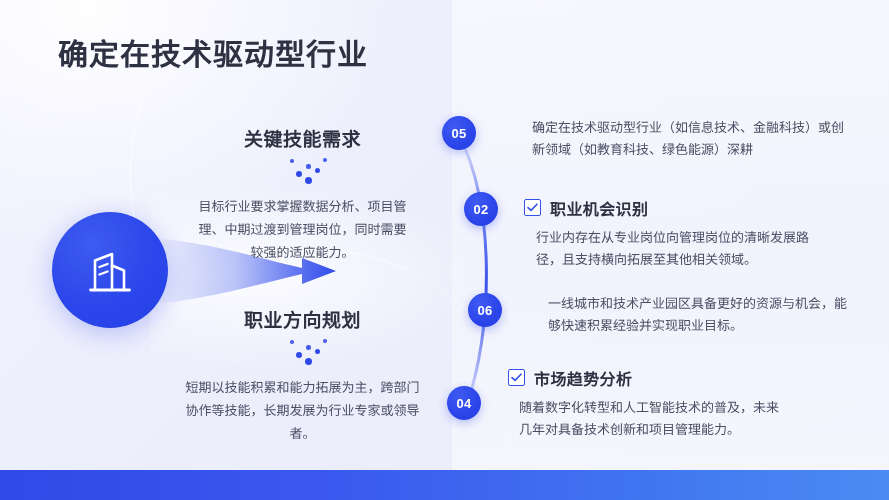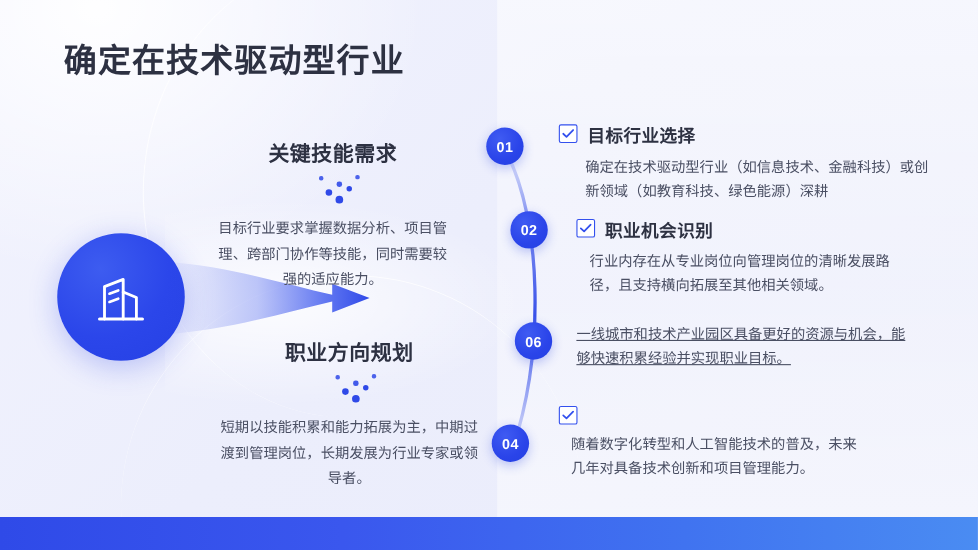--- a/index.html
+++ b/index.html
@@ -68,21 +68,21 @@
   
   .lblock{position:absolute;text-align:center;}
   .lblock .lhead{
     font-size:19px;font-weight:bold;color:#2d3142;letter-spacing:.5px;white-space:nowrap;
   }
   .lblock .lbody{
     margin-top:12px;font-size:13px;line-height:23px;color:#4a4f63;
   }
   #lblock-skills{left:175px;top:100px;width:255px;margin-top:24px;}
   #lblock-skills .lbody{width:215px;margin-left:auto;margin-right:auto;}
-  #lblock-path{left:190px;top:305px;width:255px;}
+  #lblock-path{left:175px;top:305px;width:255px;}
   #lblock-path .lbody{width:238px;margin-left:auto;margin-right:auto;}
 
   .dots{position:relative;height:26px;margin-top:6px;}
   .dots i{position:absolute;display:block;border-radius:50%;background:#2f49e8;}
 
   
   #connector{position:absolute;left:420px;top:90px;width:100px;height:345px;pointer-events:none;}
   .node{
     position:absolute;width:34px;height:34px;border-radius:50%;
     background:radial-gradient(circle at 36% 30%,#3f5bf2 0%,#2a44e9 60%,#2440e2 100%);
@@ -105,21 +105,21 @@
     display:flex;align-items:center;justify-content:center;
   }
   .cbox svg{display:block;}
   .ctitle{font-size:16px;font-weight:bold;color:#2d3142;letter-spacing:.4px;white-space:nowrap;}
   .cbody{margin-top:7px;font-size:13px;line-height:22px;color:#4a4f63;}
   #citem-1{left:508px;top:110px;}
   #citem-1 .cbody{margin-left:24px;}
   #citem-2{left:524px;top:196px;}
   #citem-2 .cbody{margin-left:12px;}
   #citem-3{left:524px;top:286px;}
-  #citem-3 .cbody{text-decoration:underline;}
+  #citem-3 .cbody{margin-left:24px;}
   #citem-4{left:508px;top:366px;}
   #citem-4 .cbody{margin-left:24px;}
 
   
   #bottombar{
     position:absolute;left:0;bottom:0;width:889px;height:30px;
     background:linear-gradient(90deg,#2f4ae8 0%,#3a57ee 35%,#4073f0 70%,#4a8cf2 100%);
   }
 </style>
 </head>
@@ -164,65 +164,57 @@
   <div class="lblock" id="lblock-skills">
     <div class="lhead">关键技能需求</div>
     <div class="dots">
       <i style="left:115px;top:2px;width:3.5px;height:3.5px;opacity:.85;"></i>
       <i style="left:131px;top:7px;width:4.5px;height:4.5px;opacity:.9;"></i>
       <i style="left:148px;top:1px;width:3.5px;height:3.5px;opacity:.85;"></i>
       <i style="left:121px;top:14px;width:6px;height:6px;"></i>
       <i style="left:140px;top:11px;width:5px;height:5px;"></i>
       <i style="left:130px;top:20px;width:7px;height:7px;"></i>
     </div>
-    <div class="lbody">目标行业要求掌握数据分析、项目管理、跨部门协作等技能，同时需要较强的适应能力。</div>
+    <div class="lbody">目标行业要求掌握数据分析、项目管理、中期过渡到管理岗位，同时需要较强的适应能力。</div>
   </div>
 
   <div class="lblock" id="lblock-path">
     <div class="lhead">职业方向规划</div>
     <div class="dots">
       <i style="left:115px;top:2px;width:3.5px;height:3.5px;opacity:.85;"></i>
       <i style="left:131px;top:7px;width:4.5px;height:4.5px;opacity:.9;"></i>
       <i style="left:148px;top:1px;width:3.5px;height:3.5px;opacity:.85;"></i>
       <i style="left:121px;top:14px;width:6px;height:6px;"></i>
       <i style="left:140px;top:11px;width:5px;height:5px;"></i>
       <i style="left:130px;top:20px;width:7px;height:7px;"></i>
     </div>
-    <div class="lbody">短期以技能积累和能力拓展为主，中期过渡到管理岗位，长期发展为行业专家或领导者。</div>
+    <div class="lbody">短期以技能积累和能力拓展为主，跨部门协作等技能，长期发展为行业专家或领导者。</div>
   </div>
 
   <div id="connector">
     <svg width="100" height="345" viewBox="0 0 100 345">
       <defs>
         <linearGradient id="cgrad" x1="0" y1="0" x2="0" y2="1">
           <stop offset="0%" stop-color="#2f49e8" stop-opacity="0.10"></stop>
           <stop offset="22%" stop-color="#2f49e8" stop-opacity="0.55"></stop>
           <stop offset="55%" stop-color="#2f49e8" stop-opacity="0.95"></stop>
           <stop offset="82%" stop-color="#2f49e8" stop-opacity="0.45"></stop>
           <stop offset="100%" stop-color="#2f49e8" stop-opacity="0.10"></stop>
         </linearGradient>
       </defs>
       <path d="M40 48 C72 108 76 228 46 318" stroke="url(#cgrad)" stroke-width="3" fill="none" stroke-linecap="round"></path>
     </svg>
   </div>
 
-  <div class="node" id="node-01">01</div>
+  <div class="node" id="node-01">05</div>
   <div class="node" id="node-02">02</div>
   <div class="node" id="node-03">06</div>
   <div class="node" id="node-04">04</div>
 
   <div class="citem" id="citem-1">
-    <div class="chead">
-      <span class="cbox">
-        <svg width="11" height="9" viewBox="0 0 11 9">
-          <path d="M1 4.6 L4 7.4 L10 1.2" stroke="#3350ee" stroke-width="1.6" fill="none" stroke-linecap="round" stroke-linejoin="round"></path>
-        </svg>
-      </span>
-      <span class="ctitle">目标行业选择</span>
-    </div>
     <div class="cbody" style="width:316px;">确定在技术驱动型行业（如信息技术、金融科技）或创新领域（如教育科技、绿色能源）深耕</div>
   </div>
 
   <div class="citem" id="citem-2">
     <div class="chead">
       <span class="cbox">
         <svg width="11" height="9" viewBox="0 0 11 9">
           <path d="M1 4.6 L4 7.4 L10 1.2" stroke="#3350ee" stroke-width="1.6" fill="none" stroke-linecap="round" stroke-linejoin="round"></path>
         </svg>
       </span>
@@ -235,19 +227,20 @@
     <div class="cbody" style="width:300px;">一线城市和技术产业园区具备更好的资源与机会，能够快速积累经验并实现职业目标。</div>
   </div>
 
   <div class="citem" id="citem-4">
     <div class="chead">
       <span class="cbox">
         <svg width="11" height="9" viewBox="0 0 11 9">
           <path d="M1 4.6 L4 7.4 L10 1.2" stroke="#3350ee" stroke-width="1.6" fill="none" stroke-linecap="round" stroke-linejoin="round"></path>
         </svg>
       </span>
+      <span class="ctitle">市场趋势分析</span>
     </div>
     <div class="cbody" style="width:268px;margin-left:11px;">随着数字化转型和人工智能技术的普及，未来几年对具备技术创新和项目管理能力。</div>
   </div>
 
   <div id="bottombar"></div>
 
 </div>
 
 </body></html>

